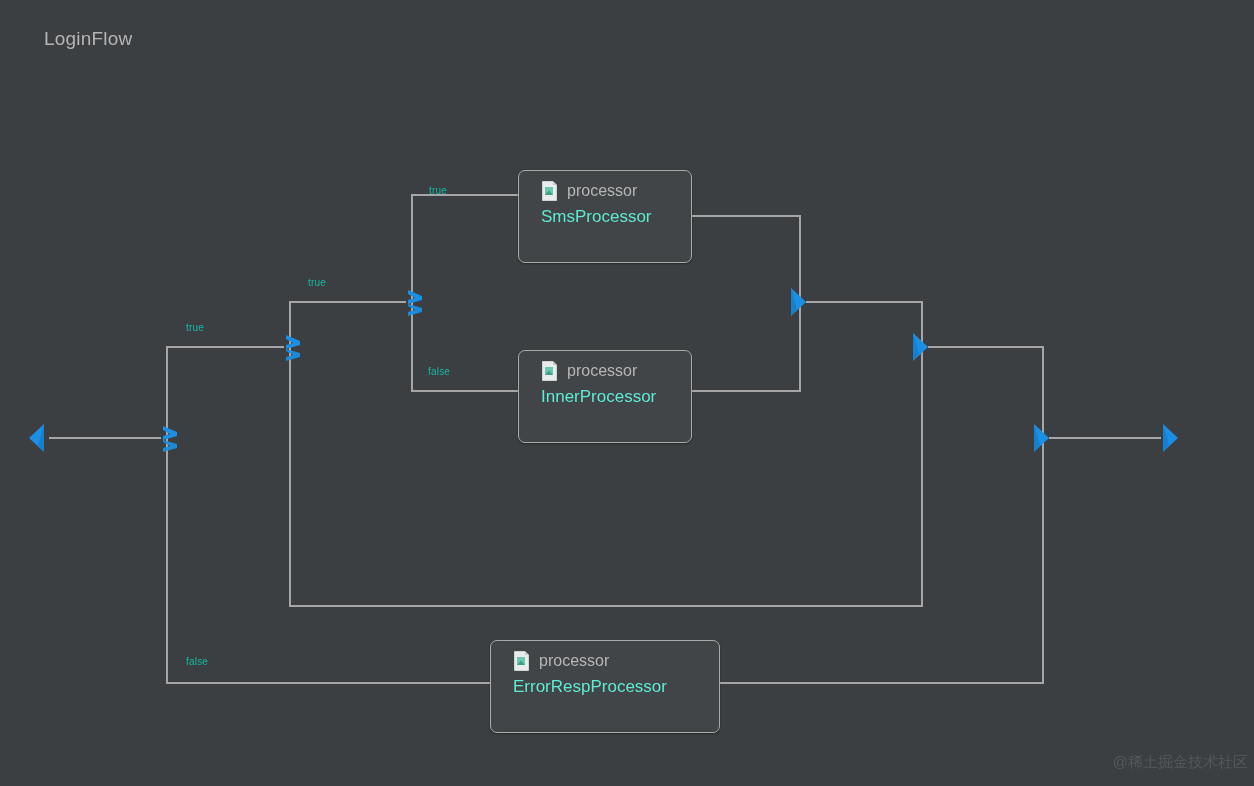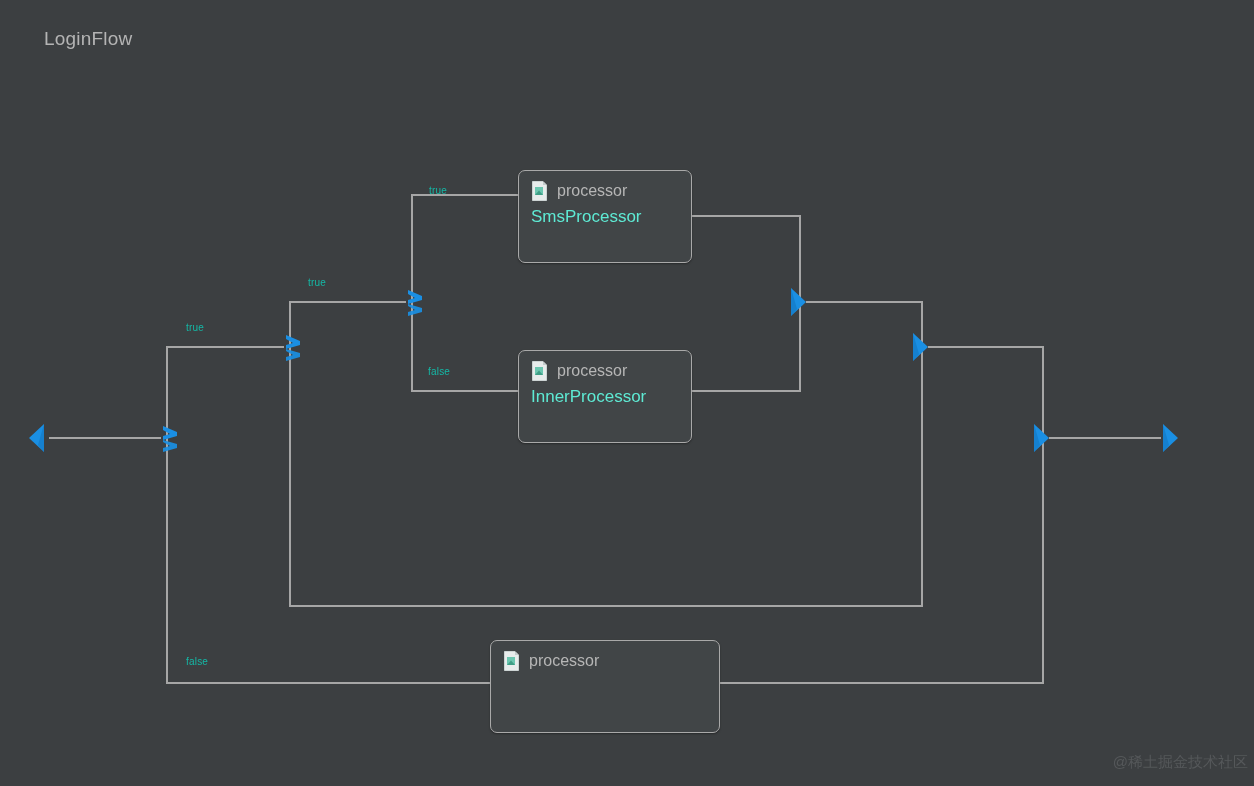--- a/index.html
+++ b/index.html
@@ -67,21 +67,21 @@
     letter-spacing: 0.2px;
   }
 
   
   .node {
     position: absolute;
     background: #414547;
     border: 1px solid #a9a9a9;
     border-radius: 7px;
     box-shadow: 0 1px 2px rgba(0,0,0,0.35);
-    padding: 8px 14px 10px 12px;
+    padding: 8px 14px 10px 22px;
     display: flex;
     flex-direction: column;
     gap: 2px;
     user-select: none;
   }
   .node-head {
     display: flex;
     align-items: center;
     gap: 9px;
     height: 24px;
@@ -242,17 +242,18 @@
   <div class="node" style="left:490px; top:640px; width:230px; height:93px;">
     <div class="node-head">
       <svg class="file-icon" viewBox="0 0 17 20">
         <path d="M1.5 0.5 H12 L15.5 4 V19.5 H1.5 Z" fill="#e8ecec" stroke="#cdd4d4" stroke-width="1"></path>
         <path d="M12 0.5 L15.5 4 H12 Z" fill="#c3cccc"></path>
         <rect x="4" y="6" width="8" height="8" fill="#56bfa6" opacity="0.85"></rect>
         <path d="M4 14 L8 9.5 L12 14 Z" fill="#3f9e86"></path>
       </svg>
       <span class="node-type">processor</span>
     </div>
+    <div class="node-name">ErrorRespProcessor</div>
   </div>
 
   <div class="watermark">@稀土掘金技术社区</div>
 
 </div>
 
 </body></html>

